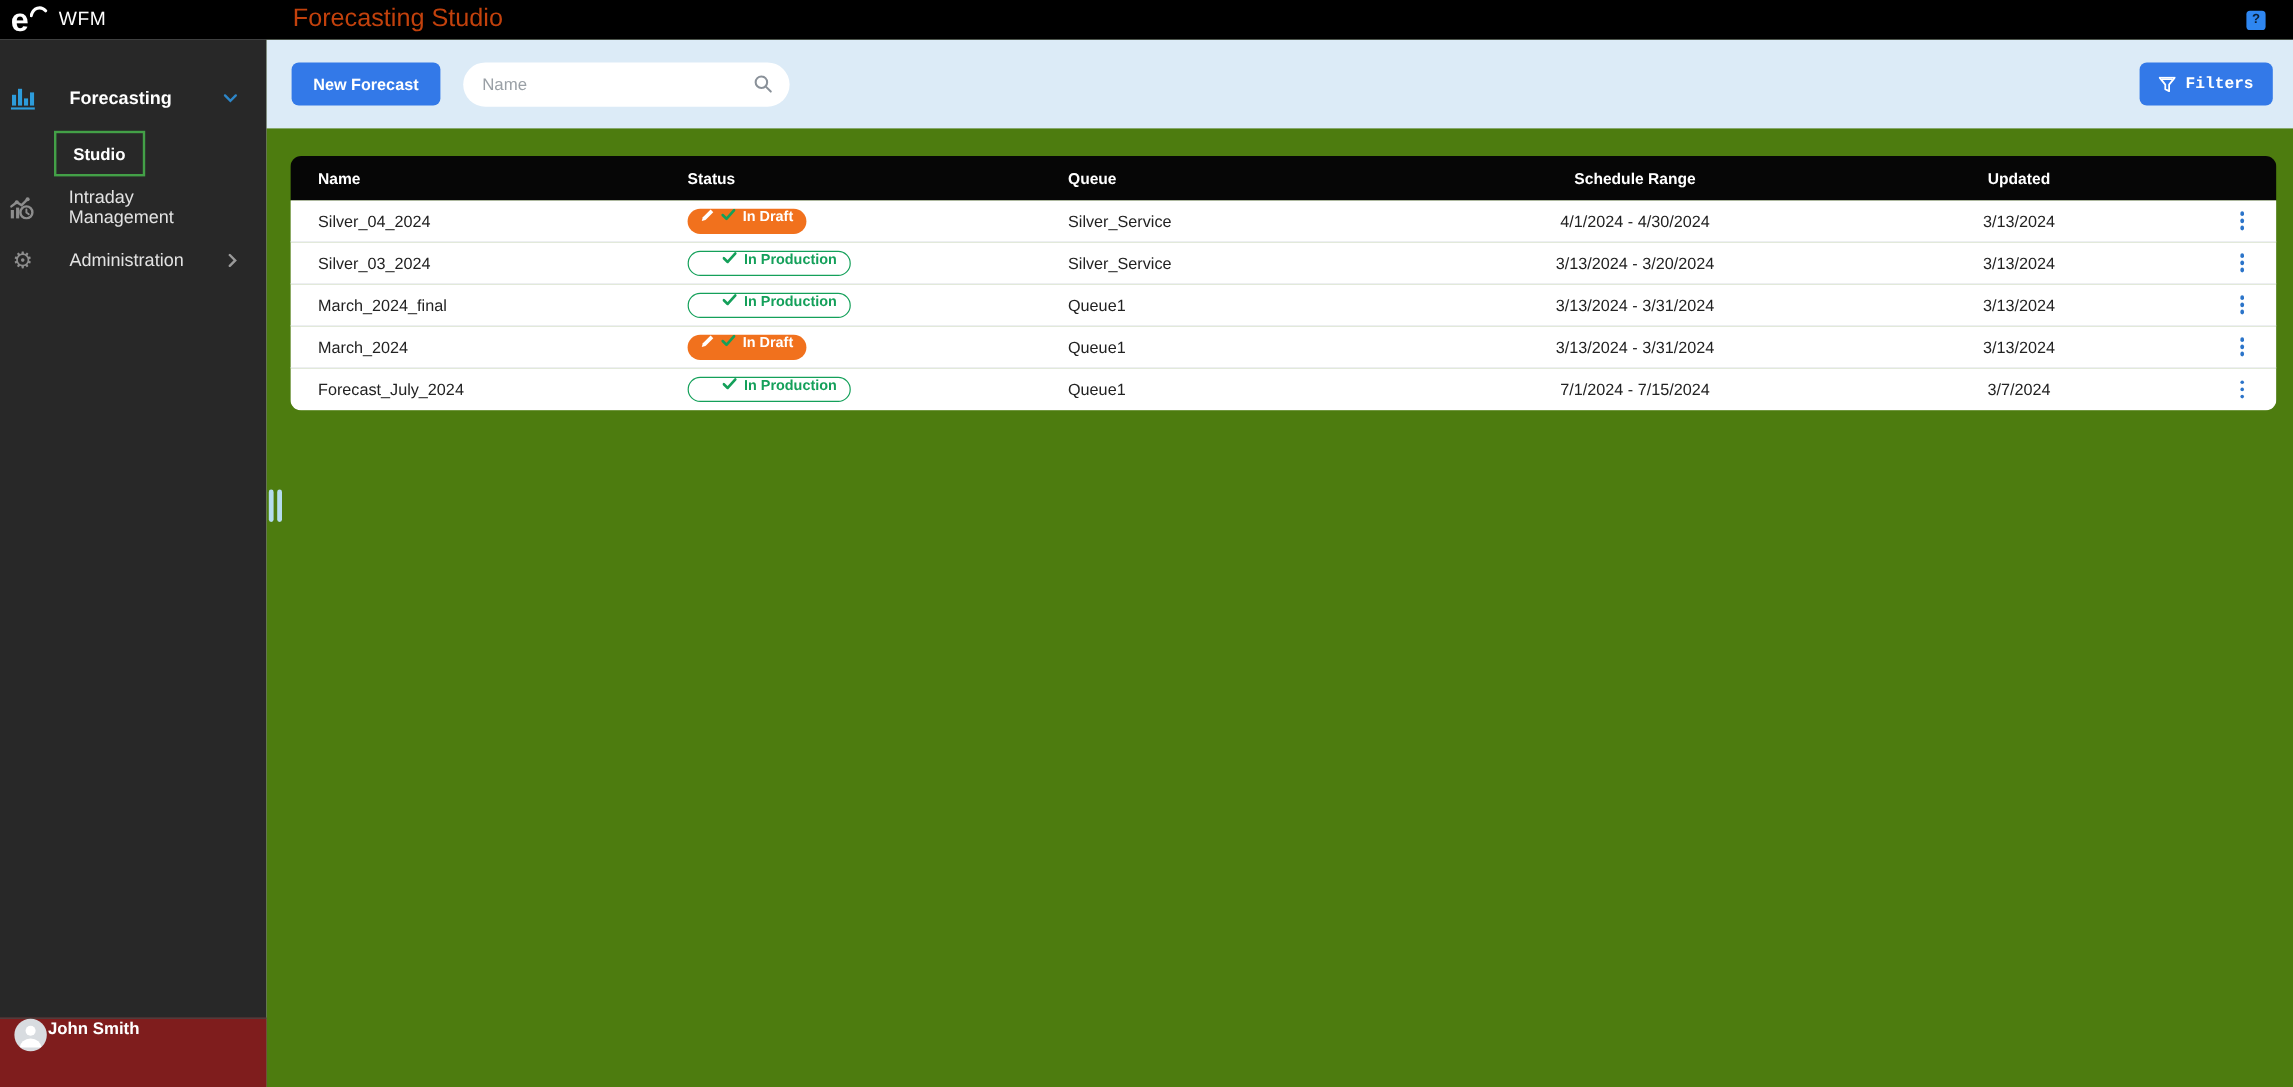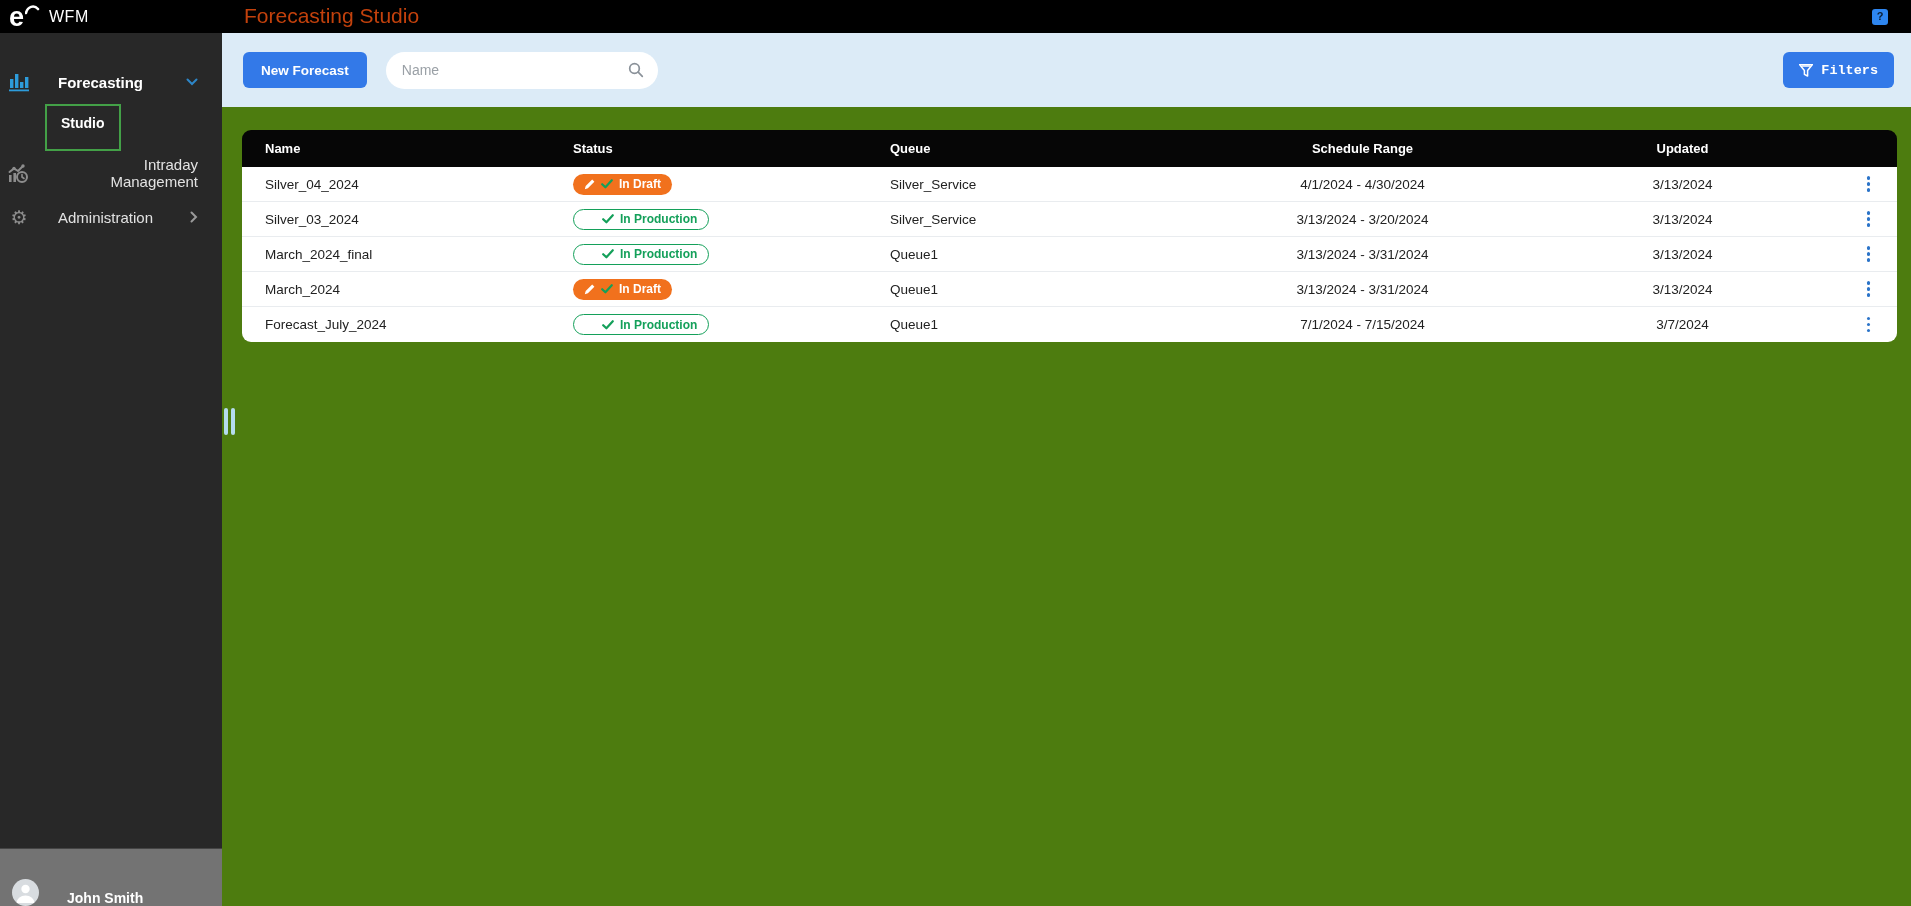--- a/index.html
+++ b/index.html
@@ -12,30 +12,30 @@
   .brand { width:222px; display:flex; align-items:center; padding-left:9px; }
   .logo { position:relative; width:34px; height:30px; color:#fff; font-size:27px; font-weight:600; line-height:30px; }
   .logo svg { position:absolute; left:16px; top:1px; }
   .brand-name { color:#fff; font-size:16px; letter-spacing:.5px; margin-left:6px; }
   .page-title { position:absolute; left:244px; top:0; height:33px; line-height:32px; color:#c2410c; font-size:21px; font-weight:400; }
   .help-btn { position:absolute; right:23px; top:9px; width:16px; height:16px; background:#2e86f0; border-radius:3px; color:#0b1e33; font-size:11px; font-weight:700; text-align:center; line-height:15px; cursor:pointer; }
 
   
   .sidebar { position:absolute; top:33px; left:0; bottom:0; width:222px; background:#282828; z-index:20; }
   nav { padding-top:27px; }
-  .nav-item { height:44px; display:flex; align-items:center; padding-right:24px; color:#e2e2e2; font-size:15px; cursor:pointer;text-align:right; }
+  .nav-item { height:44px; display:flex; align-items:center; padding-right:24px; color:#e2e2e2; font-size:15px; cursor:pointer; }
   .nav-item .icon { margin-left:8px; width:22px; display:flex; justify-content:center; align-items:center; color:#8d8d8d; }
   .nav-item .label { margin-left:28px; }
   .nav-item.active { color:#fff; font-weight:700; }
   .nav-item .chev { margin-left:auto; display:flex; align-items:center; }
-  .sub-item { height:47px; display:flex; cursor:pointer; }
+  .sub-item { height:47px; display:flex; align-items:center; cursor:pointer; }
   .sub-box { margin-left:45px; border:2px solid #43a047; padding:9px 14px; color:#fff; font-weight:700; font-size:14px; }
   .gear-glyph { font-size:19px; line-height:1; }
 
-  .user-area { position:absolute; left:0; right:0; bottom:0; height:58px; background:#737373; border-top:1px solid #454545; display:flex; align-items:flex-end; padding-left:12px; gap:28px; cursor:pointer; }
+  .user-area { position:absolute; left:0; right:0; bottom:0; height:58px; background:#7f1d1d; border-top:1px solid #454545; display:flex; align-items:flex-start; padding-left:12px; gap:1px; cursor:pointer; }
   .avatar { width:27px; height:27px; border-radius:50%; background:#d8dce0; display:flex; align-items:flex-end; justify-content:center; overflow:hidden; }
   .user-name { color:#fff; font-size:14px; font-weight:700; }
 
   .resize-handle { position:absolute; left:224px; top:408px; z-index:25; display:flex; gap:3px; cursor:col-resize; }
   .resize-handle i { display:block; width:4px; height:27px; background:#b5dcee; border-radius:2px; }
 
   
   .content { position:absolute; left:222px; top:33px; right:0; bottom:0; background:#4d7c0f; }
   .toolbar { height:74px; background:#dcebf7; display:flex; align-items:center; padding:0 17px 0 21px; }
   .btn { height:36px; border:none; border-radius:6px; background:#3379e8; color:#fff; font-family:"Liberation Sans",sans-serif; font-size:13.5px; font-weight:700; display:flex; align-items:center; cursor:pointer; }
@@ -48,21 +48,21 @@
   
   .table-wrap { margin:23px 14px 0 20px; border-radius:9px; overflow:hidden; }
   .thead, .trow { display:grid; grid-template-columns:331px 317px 310px 325px 315px 1fr; align-items:center; }
   .thead { background:#060606; height:37px; color:#fff; font-size:13px; font-weight:700; }
   .thead .c-name { padding-left:23px; }
   .c-range, .c-updated { text-align:center; }
   .trow { background:#fff; height:35px; border-bottom:1px solid #e9ecef; font-size:13.5px; color:#222; cursor:pointer; }
   .trow:last-child { border-bottom:none; }
   .trow .c-name { padding-left:23px; }
 
-  .badge { display:inline-flex; align-items:center; gap:6px; height:21px; border-radius:11px; padding:0 11px; font-size:12px; font-weight:700; line-height:1; }
+  .badge { display:inline-flex; gap:6px; height:21px; border-radius:11px; padding:0 11px; font-size:12px; font-weight:700; line-height:1; }
   .badge-draft { background:#f1711d; color:#fff; }
   .badge-draft .check-icon { display:none; }
   .badge-prod { background:#fff; color:#14a05a; border:1.5px solid #14a05a; }
   .badge-prod .pencil-icon { display:none; }
 
   .kebab { display:flex; flex-direction:column; gap:2.5px; align-items:center; justify-self:center; padding:4px 6px; cursor:pointer; }
   .kebab i { display:block; width:3.5px; height:3.5px; border-radius:50%; background:#2b74c9; }
 </style>
 </head>
 <body>

